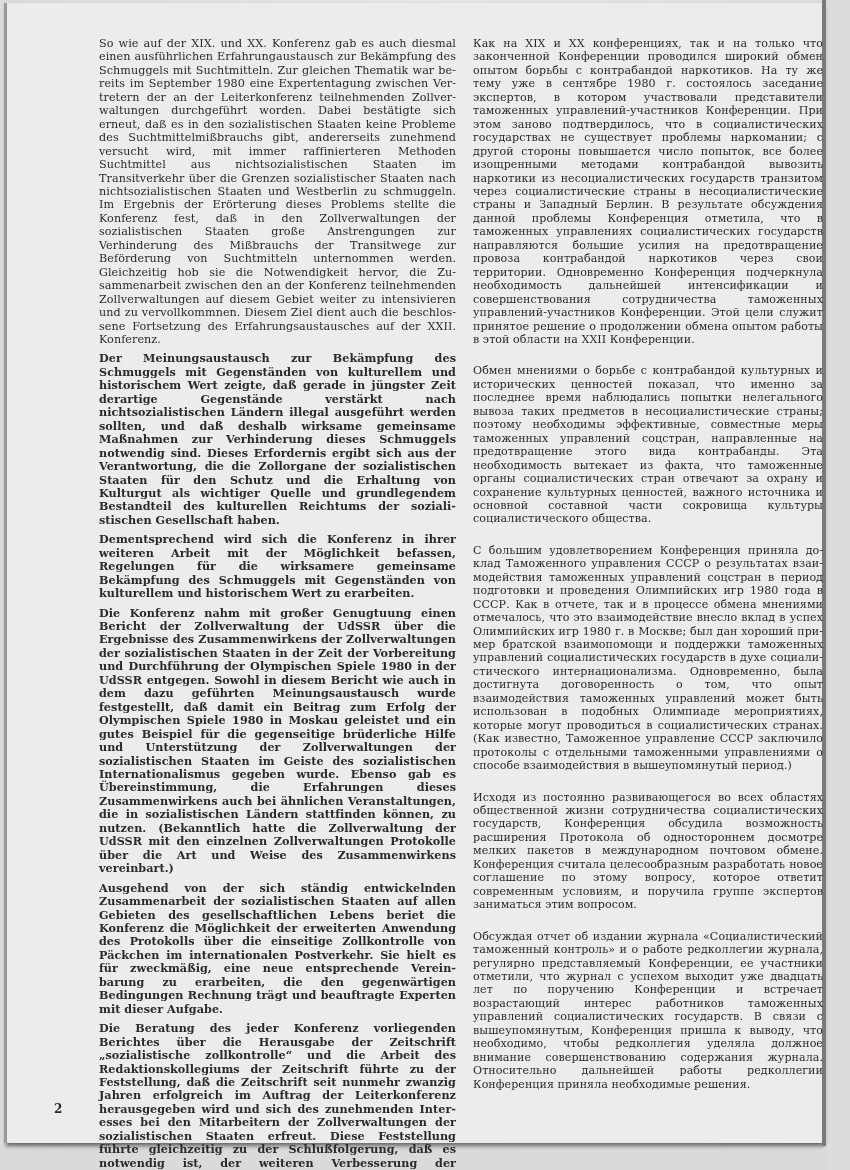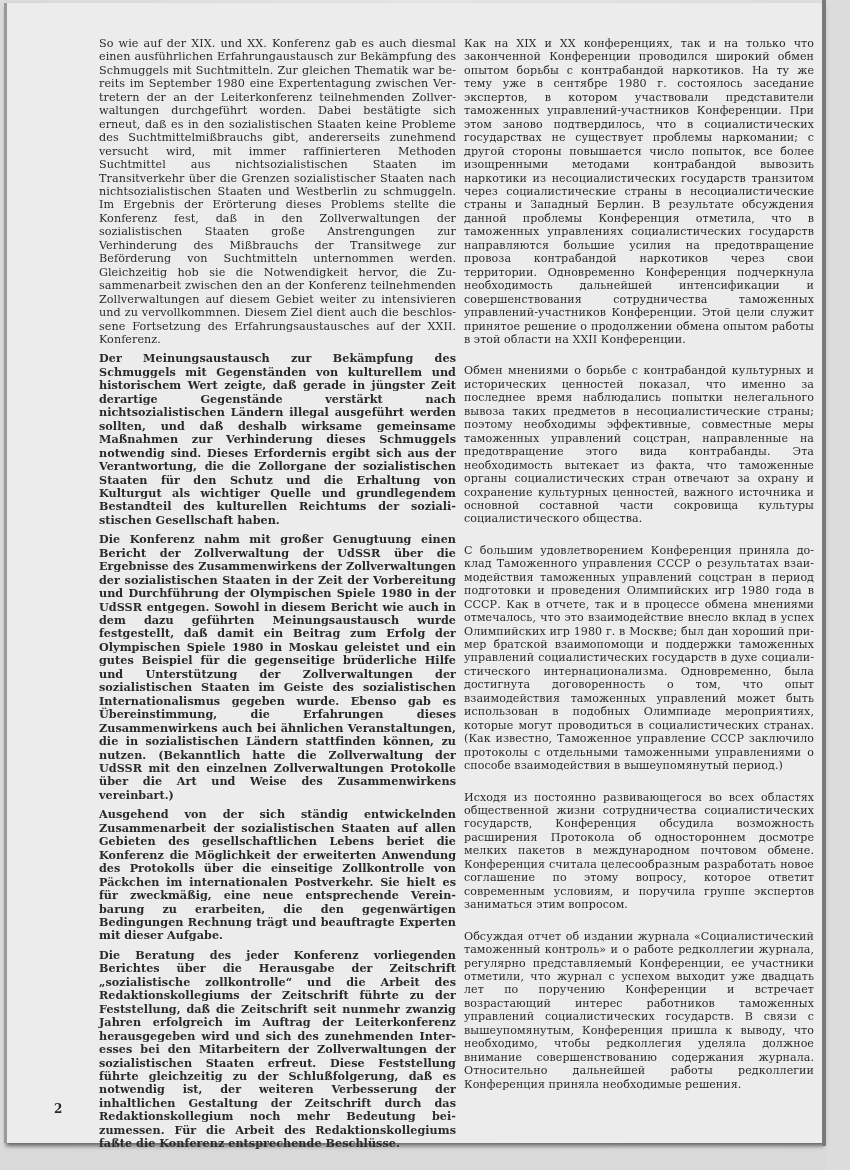--- a/index.html
+++ b/index.html
@@ -31,21 +31,21 @@
       background: #dadada;
     }
     .col {
       position: absolute; top: 37px; color: #2a2a2a;
       font-size: 11.2px; line-height: 13.45px;
       text-align: justify; hyphens: manual;
       letter-spacing: 0.05px;
       margin-left: 46px;
     }
     .col-de { left: 53px; width: 357px; }
-    .col-ru { left: 418px; width: 350px; font-size: 11.1px; }
+    .col-ru { left: 427px; width: 350px; font-size: 11.1px; }
     .col p { margin: 0; }
     .col-de p + p { margin-top: 6px; font-weight: bold; }
     .col-ru p + p { margin-top: 18px; }
     .page-number {
       position: absolute; left: 54px; top: 1102px;
       font-size: 12px; font-weight: bold; color: #2a2a2a;
     }
   </style>
 </head>
 <body>
@@ -53,20 +53,21 @@
 <div class="scan-bg"></div>
 <div class="right-margin"></div>
 <div class="bottom-strip"></div>
 
 <div class="page"></div>
 <div class="page-edge"></div>
 
 <div class="col col-de">
   <p>So wie auf der XIX. und XX. Konferenz gab es auch diesmal einen ausführlichen Erfahrungaustausch zur Bekämpfung des Schmuggels mit Suchtmitteln. Zur gleichen Thematik war be­reits im September 1980 eine Expertentagung zwischen Ver­tretern der an der Leiterkonferenz teilnehmenden Zollver­waltungen durchgeführt worden. Dabei bestätigte sich erneut, daß es in den sozialistischen Staaten keine Probleme des Suchtmittelmißbrauchs gibt, andererseits zunehmend ver­sucht wird, mit immer raffinierteren Methoden Suchtmittel aus nichtsozialistischen Staaten im Transitverkehr über die Grenzen sozialistischer Staaten nach nichtsozialistischen Staaten und Westberlin zu schmuggeln. Im Ergebnis der Er­örterung dieses Problems stellte die Konferenz fest, daß in den Zollverwaltungen der sozialistischen Staaten große An­strengungen zur Verhinderung des Mißbrauchs der Transit­wege zur Beförderung von Suchtmitteln unternommen wer­den. Gleichzeitig hob sie die Notwendigkeit hervor, die Zu­sammenarbeit zwischen den an der Konferenz teilnehmenden Zollverwaltungen auf diesem Gebiet weiter zu intensivieren und zu vervollkommnen. Diesem Ziel dient auch die beschlos­sene Fortsetzung des Erfahrungsaustausches auf der XXII. Konferenz.</p>
   <p>Der Meinungsaustausch zur Bekämpfung des Schmuggels mit Gegenständen von kulturellem und historischem Wert zeigte, daß gerade in jüngster Zeit derartige Gegenstände verstärkt nach nichtsozialistischen Ländern illegal ausgeführt werden sollten, und daß deshalb wirksame gemeinsame Maßnahmen zur Verhinderung dieses Schmuggels notwendig sind. Dieses Erfordernis ergibt sich aus der Verantwortung, die die Zollorgane der sozialistischen Staaten für den Schutz und die Erhaltung von Kulturgut als wichtiger Quelle und grund­legendem Bestandteil des kulturellen Reichtums der soziali­stischen Gesellschaft haben.</p>
+  <p>Dementsprechend wird sich die Konferenz in ihrer weiteren Arbeit mit der Möglichkeit befassen, Regelungen für die wirksamere gemeinsame Bekämpfung des Schmuggels mit Gegenständen von kulturellem und historischem Wert zu er­arbeiten.</p>
   <p>Die Konferenz nahm mit großer Genugtuung einen Bericht der Zollverwaltung der UdSSR über die Ergebnisse des Zu­sammenwirkens der Zollverwaltungen der sozialistischen Staaten in der Zeit der Vorbereitung und Durchführung der Olympischen Spiele 1980 in der UdSSR entgegen. Sowohl in diesem Bericht wie auch in dem dazu geführten Meinungs­austausch wurde festgestellt, daß damit ein Beitrag zum Er­folg der Olympischen Spiele 1980 in Moskau geleistet und ein gutes Beispiel für die gegenseitige brüderliche Hilfe und Un­terstützung der Zollverwaltungen der sozialistischen Staaten im Geiste des sozialistischen Internationalismus gegeben wurde. Ebenso gab es Übereinstimmung, die Erfahrungen die­ses Zusammenwirkens auch bei ähnlichen Veranstaltungen, die in sozialistischen Ländern stattfinden können, zu nutzen. (Bekanntlich hatte die Zollverwaltung der UdSSR mit den einzelnen Zollverwaltungen Protokolle über die Art und Weise des Zusammenwirkens vereinbart.)</p>
   <p>Ausgehend von der sich ständig entwickelnden Zusammen­arbeit der sozialistischen Staaten auf allen Gebieten des ge­sellschaftlichen Lebens beriet die Konferenz die Möglichkeit der erweiterten Anwendung des Protokolls über die einseitige Zollkontrolle von Päckchen im internationalen Postverkehr. Sie hielt es für zweckmäßig, eine neue entsprechende Verein­barung zu erarbeiten, die den gegenwärtigen Bedingungen Rechnung trägt und beauftragte Experten mit dieser Auf­gabe.</p>
   <p>Die Beratung des jeder Konferenz vorliegenden Berichtes über die Herausgabe der Zeitschrift „sozialistische zollkon­trolle“ und die Arbeit des Redaktionskollegiums der Zeit­schrift führte zu der Feststellung, daß die Zeitschrift seit nun­mehr zwanzig Jahren erfolgreich im Auftrag der Leiterkon­ferenz herausgegeben wird und sich des zunehmenden Inter­esses bei den Mitarbeitern der Zollverwaltungen der soziali­stischen Staaten erfreut. Diese Feststellung führte gleichzeitig zu der Schlußfolgerung, daß es notwendig ist, der weiteren Verbesserung der inhaltlichen Gestaltung der Zeitschrift durch das Redaktionskollegium noch mehr Bedeutung bei­zumessen. Für die Arbeit des Redaktionskollegiums faßte die Konferenz entsprechende Beschlüsse.</p>
 </div>
 
 <div class="col col-ru">
   <p>Как на XIX и XX конференциях, так и на только что законченной Конференции проводился широкий обмен опытом борьбы с контрабандой наркотиков. На ту же тему уже в сентябре 1980 г. состоялось заседание экспертов, в котором участвовали представители таможенных управле­ний-участников Конференции. При этом заново подтвер­дилось, что в социалистических государствах не сущест­вует проблемы наркомании; с другой стороны повышается число попыток, все более изощренными методами контра­бандой вывозить наркотики из несоциалистических госу­дарств транзитом через социалистические страны в несо­циалистические страны и Западный Берлин. В результа­те обсуждения данной проблемы Конференция отметила, что в таможенных управлениях социалистических госу­дарств направляются большие усилия на предотвращение провоза контрабандой наркотиков через свои территории. Одновременно Конференция подчеркнула необходимость дальнейшей интенсификации и совершенствования со­трудничества таможенных управлений-участников Конфе­ренции. Этой цели служит принятое решение о продолже­нии обмена опытом работы в этой области на XXII Кон­ференции.</p>
   <p>Обмен мнениями о борьбе с контрабандой культурных и исторических ценностей показал, что именно за последнее время наблюдались попытки нелегального вывоза таких предметов в несоциалистические страны; поэтому необхо­димы эффективные, совместные меры таможенных упра­влений соцстран, направленные на предотвращение этого вида контрабанды. Эта необходимость вытекает из факта, что таможенные органы социалистических стран отве­чают за охрану и сохранение культурных ценностей, важ­ного источника и основной составной части сокровища культуры социалистического общества.</p>
   <p>С большим удовлетворением Конференция приняла до­клад Таможенного управления СССР о результатах взаи­модействия таможенных управлений соцстран в период подготовки и проведения Олимпийских игр 1980 года в СССР. Как в отчете, так и в процессе обмена мнениями отмечалось, что это взаимодействие внесло вклад в успех Олимпийских игр 1980 г. в Москве; был дан хороший при­мер братской взаимопомощи и поддержки таможенных управлений социалистических государств в духе социали­стического интернационализма. Одновременно, была дости­гнута договоренность о том, что опыт взаимодействия та­моженных управлений может быть использован в подоб­ных Олимпиаде мероприятиях, которые могут проводиться в социалистических странах. (Как известно, Таможенное управление СССР заключило протоколы с отдельными та­моженными управлениями о способе взаимодействия в вышеупомянутый период.)</p>
   <p>Исходя из постоянно развивающегося во всех областях общественной жизни сотрудничества социалистических государств, Конференция обсудила возможность расшире­ния Протокола об одностороннем досмотре мелких паке­тов в международном почтовом обмене. Конференция счи­тала целесообразным разработать новое соглашение по этому вопросу, которое ответит современным условиям, и поручила группе экспертов заниматься этим вопросом.</p>

